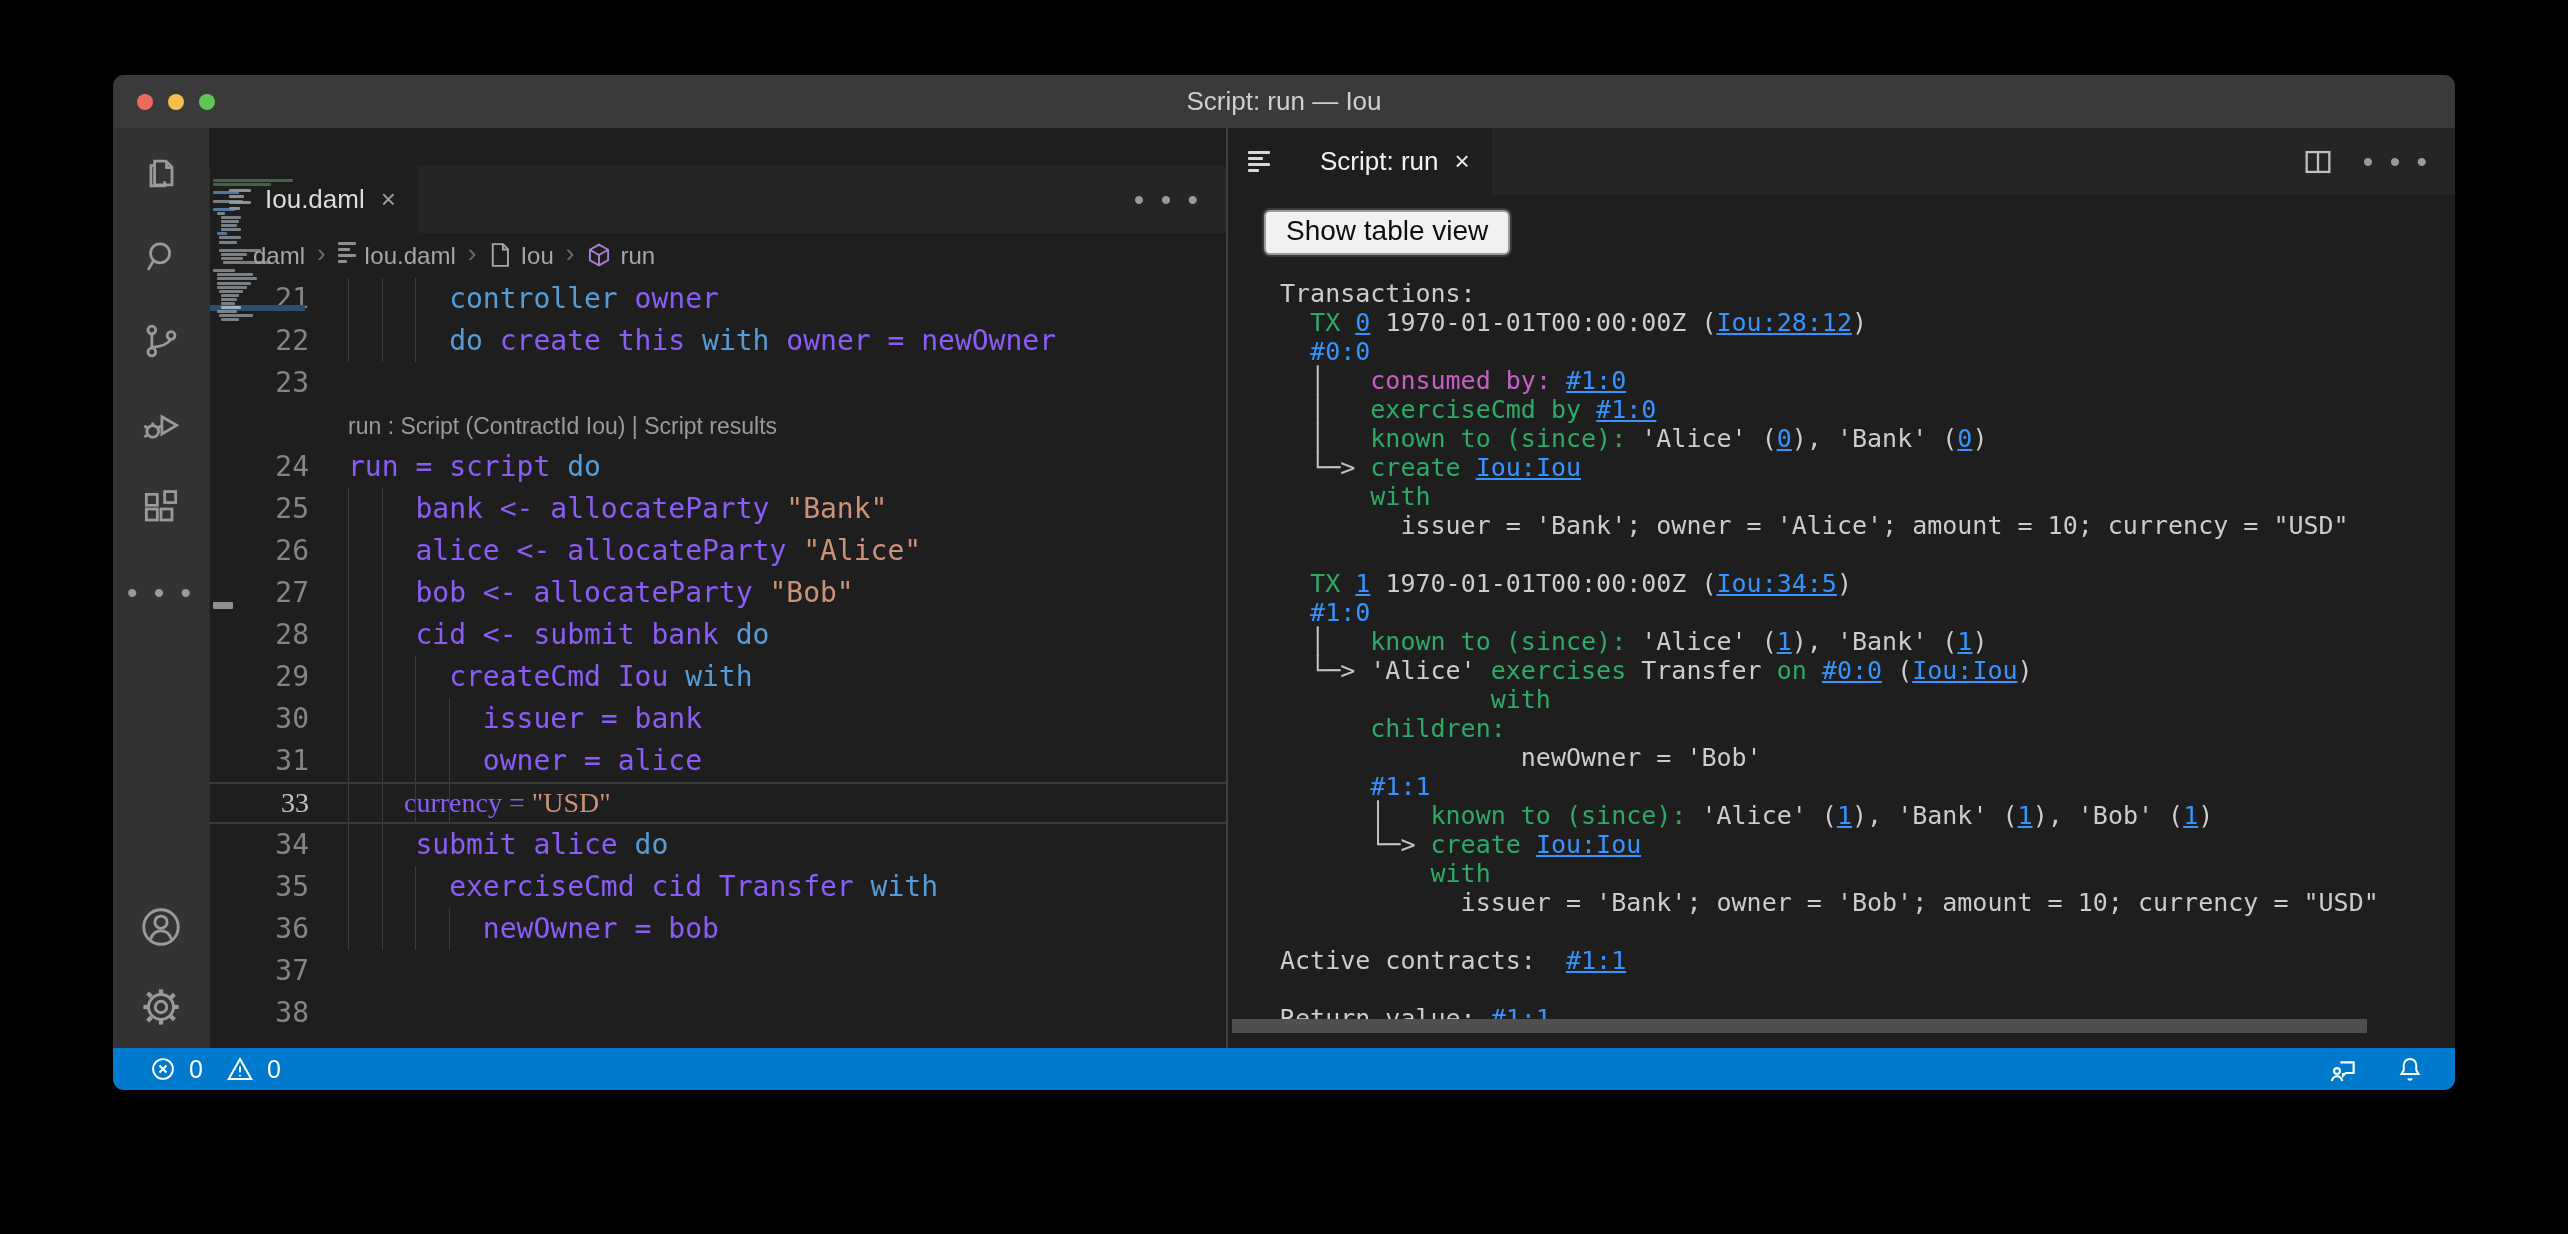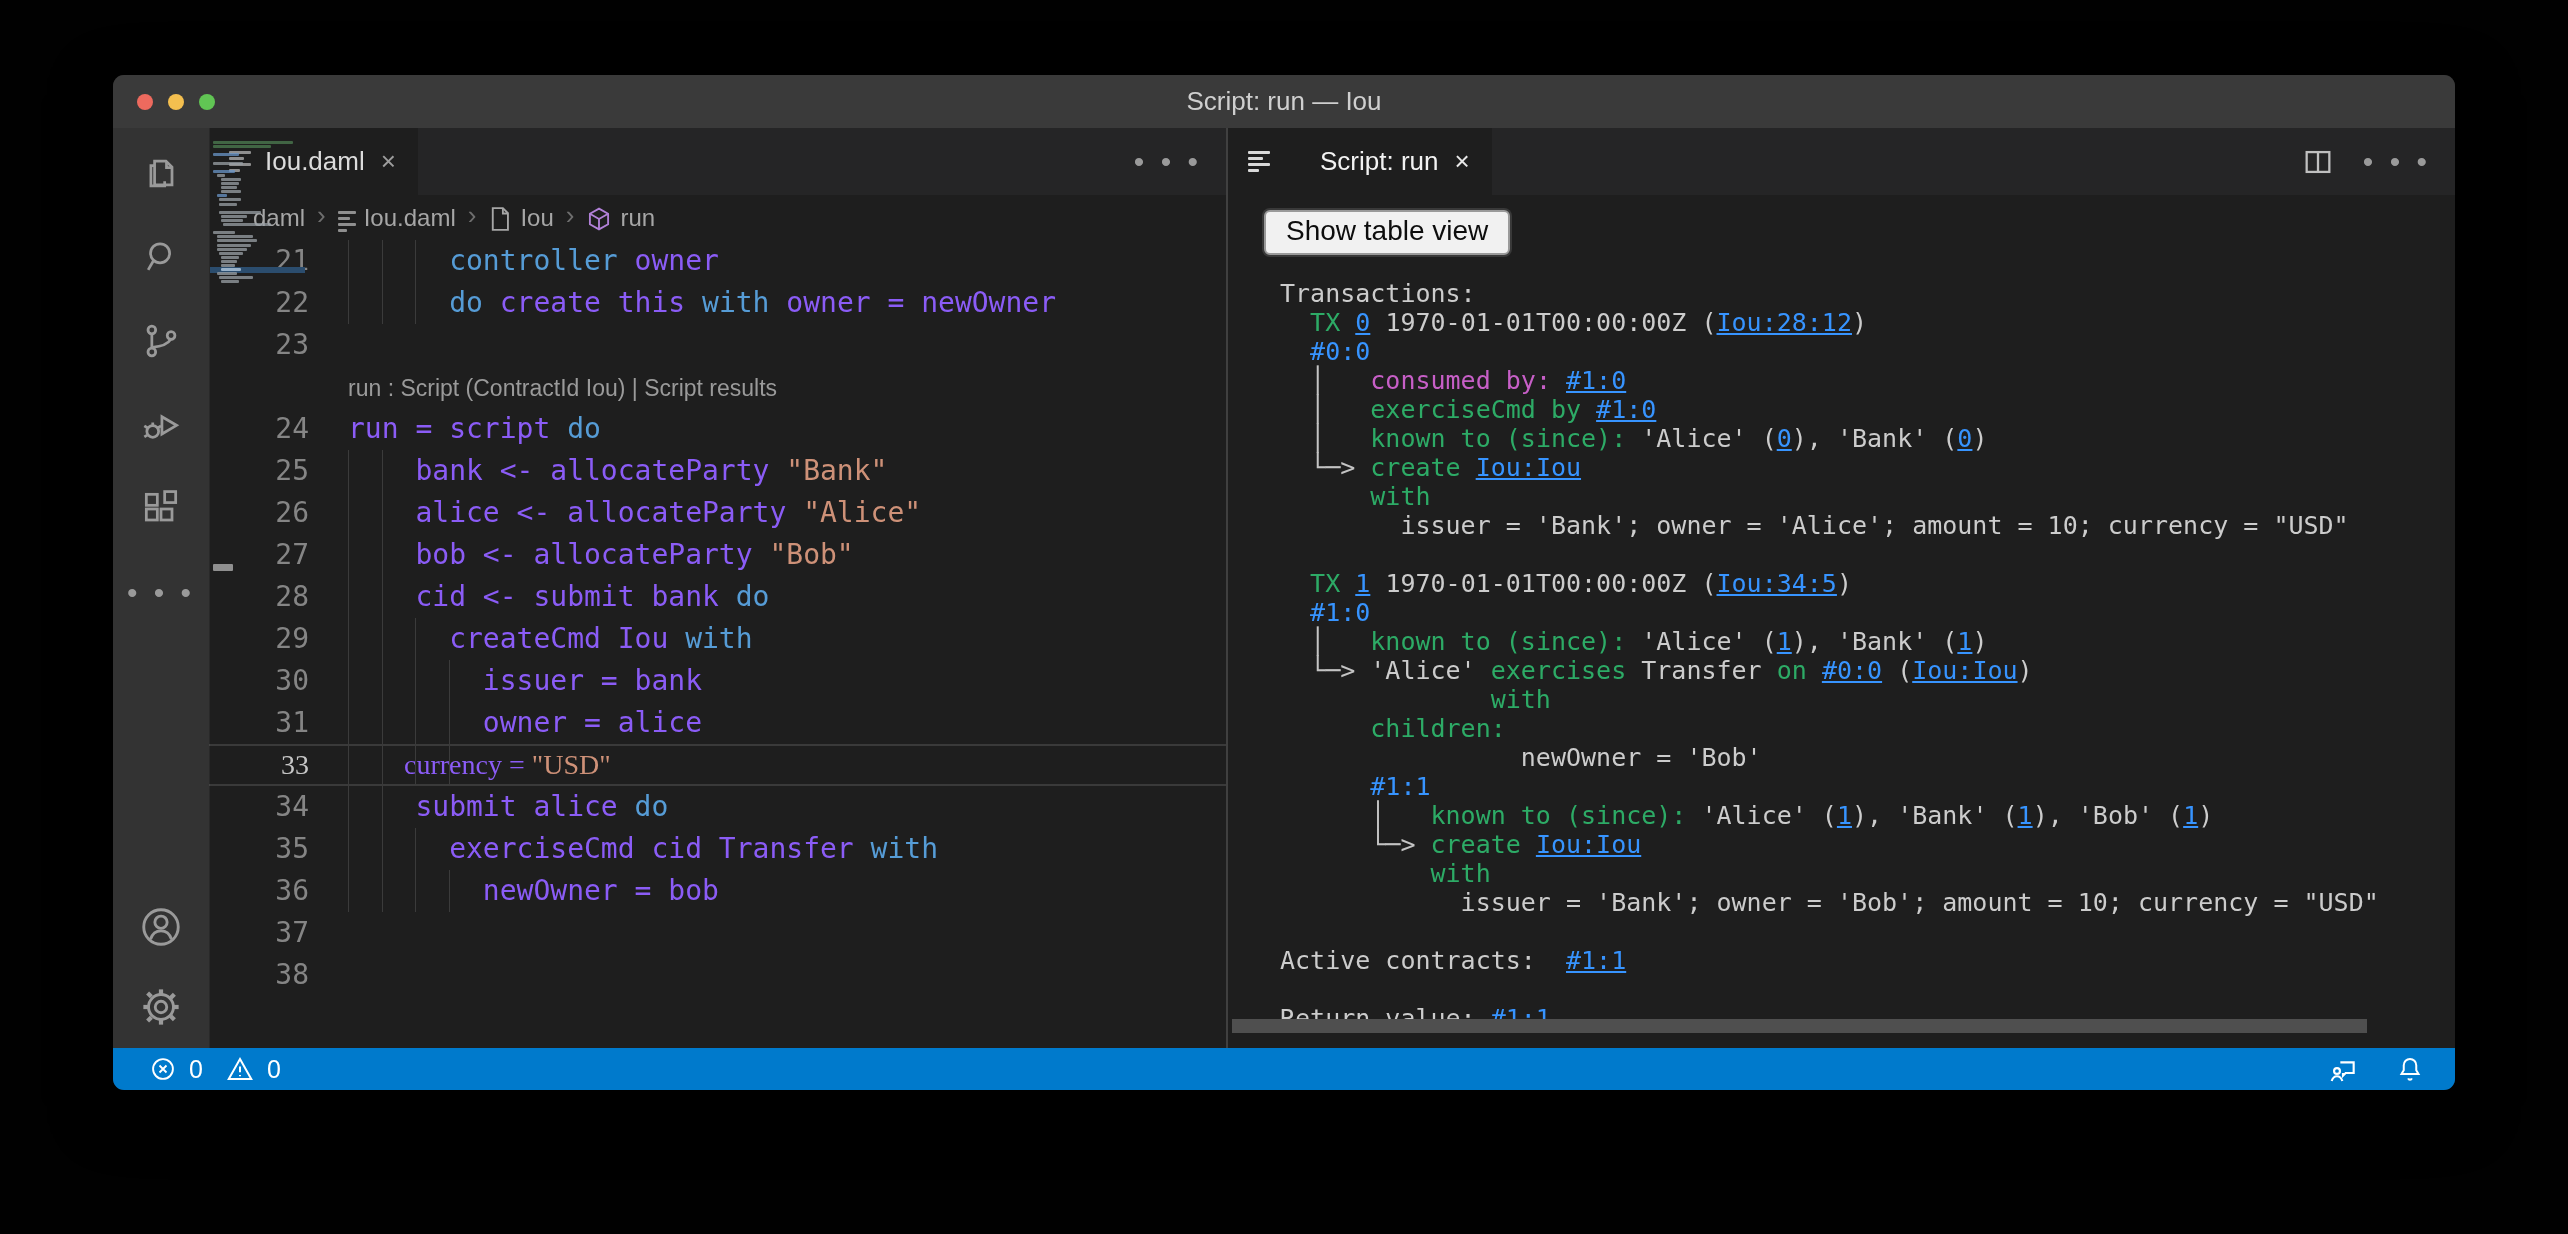--- a/index.html
+++ b/index.html
@@ -15,39 +15,39 @@
          justify-content:center;color:#cfcfcf;font-size:26px;}
   
   .winbody{position:absolute;top:53px;left:0;right:0;bottom:42px;display:flex;}
   .activitybar{width:96px;background:#333333;position:relative;flex:none;}
   .ab-top{position:absolute;top:22px;left:0;width:96px;display:flex;flex-direction:column;align-items:center;gap:38px;}
   .ab-bottom{position:absolute;bottom:18px;left:0;width:96px;display:flex;flex-direction:column;align-items:center;gap:34px;}
   .ab-icon{width:46px;height:46px;display:flex;align-items:center;justify-content:center;}
   .ab-icon svg{stroke:#9a9a9a;fill:none;stroke-width:1.5;}
   .dots{color:#9a9a9a;font-size:30px;letter-spacing:4px;line-height:20px;}
   
-  .group-left{width:1017px;flex:none;position:relative;background:#1e1e1e;}
+  .group-left{width:1017px;flex:none;position:relative;background:#1e1e1e;margin-top:38px;}
   .sash{width:2px;flex:none;background:#404040;}
   .group-right{flex:1;position:relative;background:#1e1e1e;}
   .tabbar{position:absolute;left:0;top:0;right:0;height:67px;background:#252526;display:flex;}
   .tab{height:67px;background:#1e1e1e;display:flex;align-items:center;padding:0 20px;gap:14px;flex:none;}
   .tab-label{font-size:26px;color:#dcdcdc;}
   .tab-label.bright{color:#f2f2f2;margin-left:36px;}
   .tab-close{color:#9d9d9d;font-size:26px;padding:0 2px;}
   .tab-close.bright{color:#e8e8e8;}
   .damlbars{display:flex;flex-direction:column;gap:3px;width:22px;}
   .damlbars i{display:block;height:3px;background:#8f8f8f;border-radius:1px;}
   .damlbars.bright i{background:#d9d9d9;}
   .tab-actions{margin-left:auto;display:flex;align-items:center;gap:28px;padding-right:24px;color:#c0c0c0;}
   .tab-actions svg{stroke:#c0c0c0;fill:none;stroke-width:1.6;}
   
   .breadcrumb{position:absolute;left:0;top:67px;right:0;height:45px;display:flex;align-items:center;
               padding-left:44px;gap:12px;font-size:24px;color:#a6a6a6;background:#1e1e1e;}
   .bc-sep{color:#6e6e6e;font-size:26px;margin-top:-4px;}
-  .bc-item{display:flex;align-items:flex-end;gap:8px;}
+  .bc-item{display:flex;align-items:flex-start;gap:8px;}
   .bc-item svg{flex:none;}
   
   .code{position:absolute;left:0;top:112px;right:0;bottom:0;overflow:hidden;
         font-family:"DejaVu Sans Mono",monospace;font-size:28px;}
   .crow{position:relative;height:42px;line-height:42px;white-space:pre;padding-left:139px;color:#d4d4d4;}
   .crow.current{border-top:2px solid #3a3a3a;border-bottom:2px solid #3a3a3a;height:38px;line-height:38px;font-family:Liberation Serif, serif;}
   .lnum{position:absolute;left:0;top:0;width:100px;text-align:right;color:#858585;}
   .crow.current .lnum{color:#c6c6c6;}
   .guide{position:absolute;top:0;bottom:0;width:1px;background:#3b3b3b;}
   .tok-k{color:#569cd6;} .tok-s{color:#ce9178;} .tok-n{color:#b5cea8;} .tok-d{color:#8b5cf6;}

